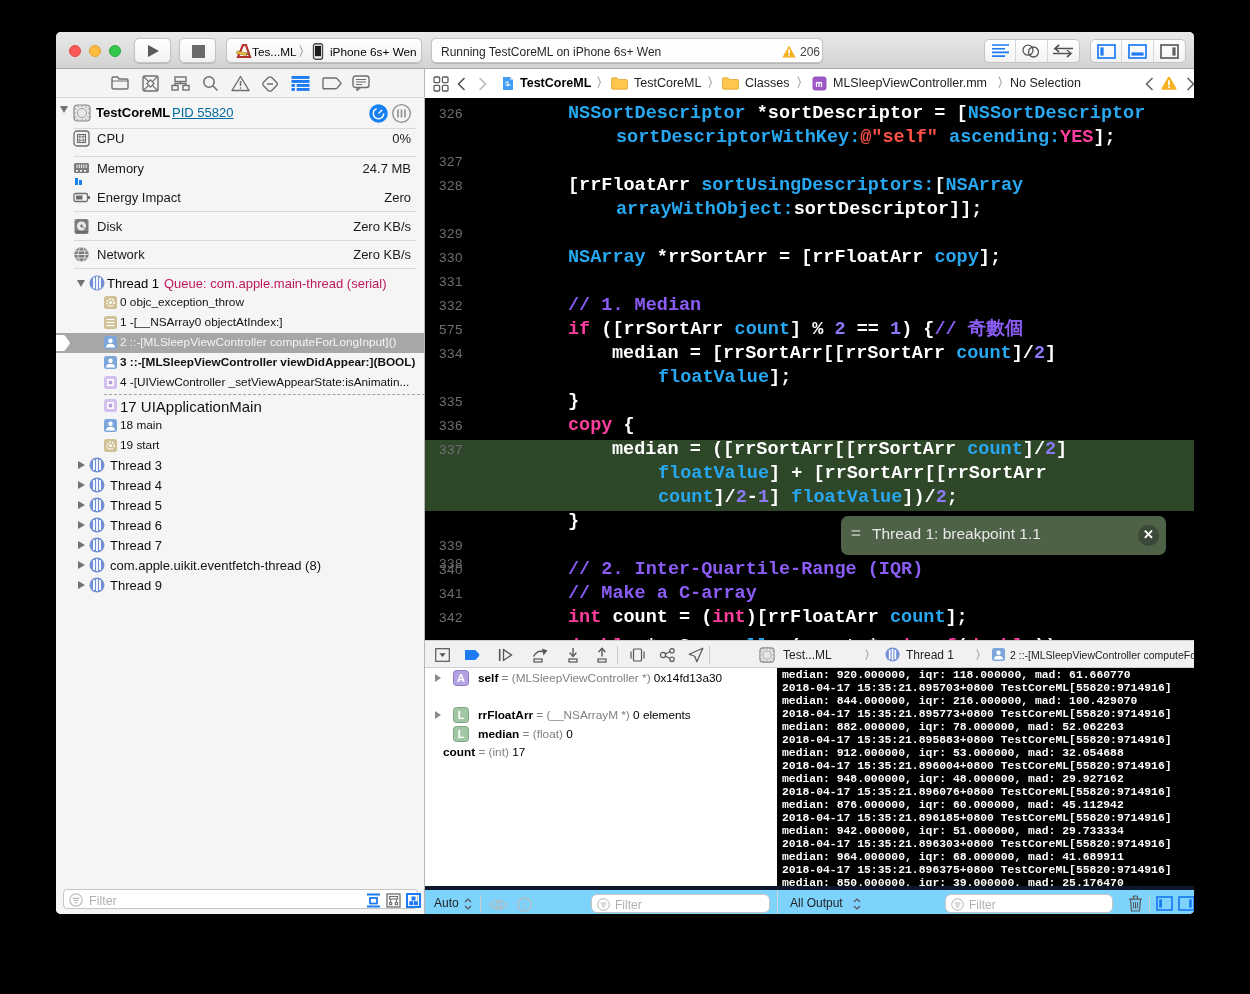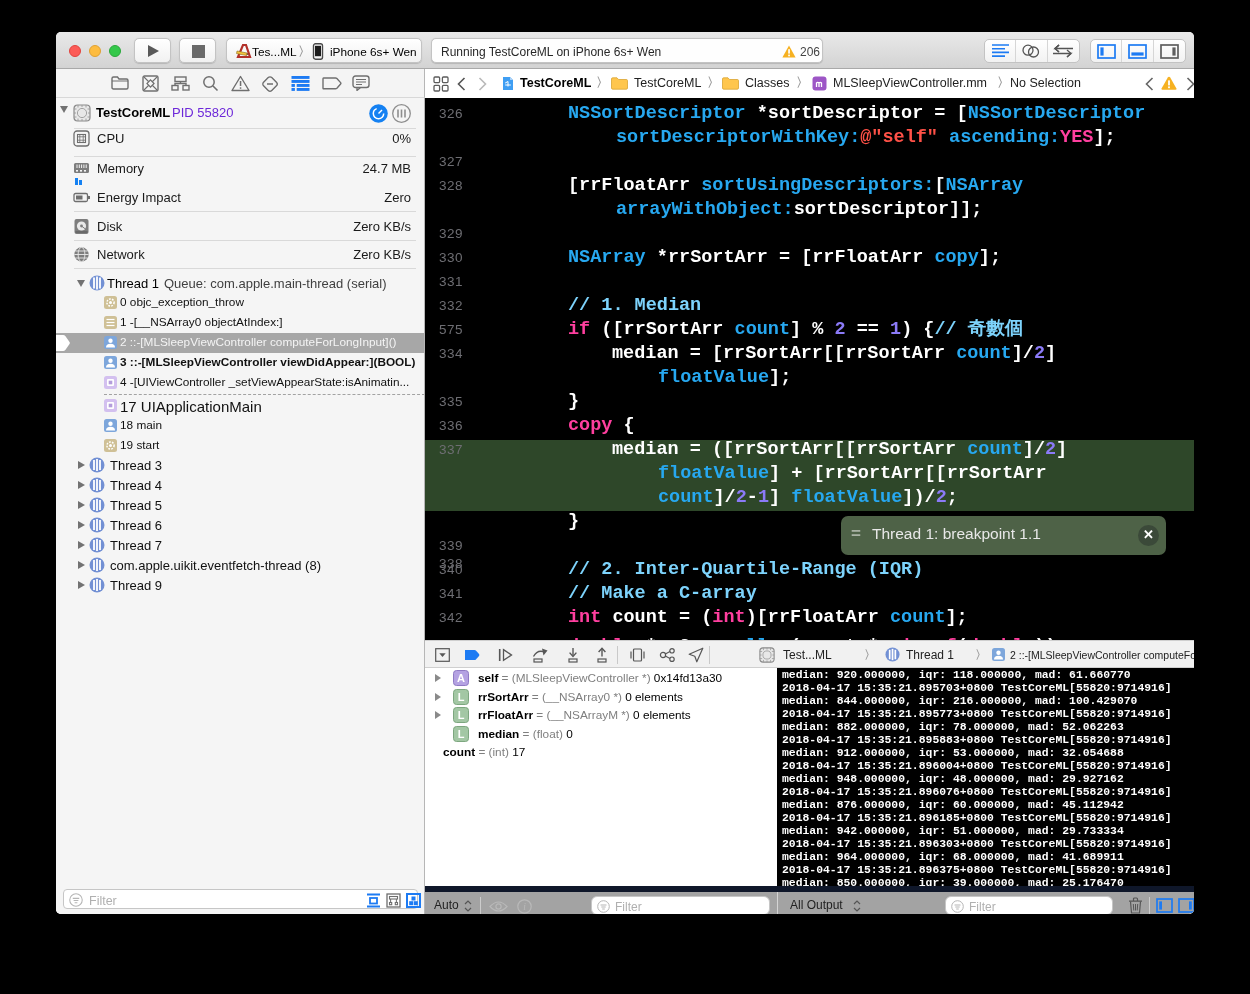--- a/index.html
+++ b/index.html
@@ -45,34 +45,34 @@
   background:#000; overflow:hidden;
   font-family:"Liberation Mono", monospace; font-weight:bold; font-size:18.5px; }
 .ln { position:absolute; width:38px; text-align:right; color:#6e6e73;
   font-size:13.5px; font-family:"Liberation Sans", sans-serif; font-weight:normal;
   letter-spacing:0.5px; }
 .cl { position:absolute; white-space:pre; color:#fff; line-height:24px; height:24px; }
 .k { color:#ff3f9f; }  
 .t { color:#27a8f0; }  
 .n { color:#8b7af7; }  
 .s { color:#ff5147; }  
-.c { color:#7dd3fc; }  
+.c { color:#8b5cf6; }  
 .hl { position:absolute; left:0; width:769px; background:#2e4729; }
 
 .dbg { position:absolute; left:369px; top:608px; width:769px; height:274px; background:#fff; }
 .dtb { position:absolute; left:0; top:0; width:769px; height:28px; white-space:nowrap; overflow:hidden;
   background:#f1f1f1; border-top:1px solid #cfcfcf; border-bottom:1px solid #cfcfcf; }
 .vars { position:absolute; left:0; top:28px; width:352px; height:218px; background:#fff;
   font-size:11.8px; color:#000; }
 .cons { position:absolute; left:352px; top:28px; width:417px; height:218px; background:#000;
   overflow:hidden; }
 .cons pre { font-family:"Liberation Mono", monospace; font-weight:bold;
   font-size:11.4px; line-height:13px; color:#fff; margin:1px 0 0 5px; }
 .bbar { position:absolute; left:0; top:246px; width:769px; height:40px;
-  background:#a3a3a3; border-top:6px solid #0f172a; font-size:12px; color:#333; }
+  background:#7dd3fc; border-top:4px solid #0f172a; font-size:12px; color:#333; }
 .ffield { position:absolute; background:#fff; border:1px solid #c6c6c6; border-radius:6px;
   color:#b0b0b0; font-size:12px; }
 
 .sfilter { position:absolute; left:0; top:852px; width:369px; height:30px; background:#f5f5f5; border-right:1px solid #b6b6b6; }
 svg { display:block; }
 </style>
 </head>
 <body>
 <div class="win">
 
@@ -271,21 +271,21 @@
     <div class="row" style="left:0;top:7px;height:17px;">
       <span class="abs" style="left:4px;top:1px;width:0;height:0;border-top:7px solid #727272;border-left:4.5px solid transparent;border-right:4.5px solid transparent;"></span>
       <svg class="abs" style="left:17px;top:-1px;" width="18" height="18" viewBox="0 0 18 18">
           <rect x="1" y="1" width="16" height="16" rx="3.5" fill="#e8e8e8" stroke="#8a8a8a" stroke-width="1.2"></rect>
           <g stroke="#9a9a9a" stroke-width="0.9" fill="none">
             <circle cx="9" cy="9" r="4.6"></circle>
             <path d="M5 1 L5 3.5 M9 1 L9 3 M13 1 L13 3.5 M5 17 L5 14.5 M9 17 L9 15 M13 17 L13 14.5 M1 5 L3.5 5 M1 9 L3 9 M1 13 L3.5 13 M17 5 L14.5 5 M17 9 L15 9 M17 13 L14.5 13"></path>
           </g>
         </svg>
       <span class="abs" style="left:40px;top:0;font-weight:bold;color:#000;">TestCoreML</span>
-      <span class="abs" style="left:116px;top:0;color:#6d28d9;">PID 55820</span>
+      <span class="abs" style="left:116px;top:0;color:#0369a1;text-decoration:underline;">PID 55820</span>
       <svg class="abs" style="left:312px;top:-2px;" width="21" height="21" viewBox="0 0 21 21">
           <circle cx="10.5" cy="10.5" r="9.3" fill="#1581f2"></circle>
           <circle cx="10.5" cy="10.5" r="5.2" fill="none" stroke="#fff" stroke-width="1.5" stroke-dasharray="22 11"></circle>
           <path d="M10.5 10.5 L14 7" stroke="#fff" stroke-width="1.5"></path>
         </svg>
       <svg class="abs" style="left:335px;top:-2px;" width="21" height="21" viewBox="0 0 21 21">
           <circle cx="10.5" cy="10.5" r="8.8" fill="none" stroke="#8e8e8e" stroke-width="1.3"></circle>
           <g stroke="#8e8e8e" stroke-width="1.6">
             <line x1="7" y1="6.5" x2="7" y2="14.5"></line>
             <line x1="10.5" y1="6.5" x2="10.5" y2="14.5"></line>
@@ -367,21 +367,21 @@
       <span class="abs" style="left:21px;top:5px;width:0;height:0;border-top:7px solid #727272;border-left:4.5px solid transparent;border-right:4.5px solid transparent;"></span>
       <svg class="abs" style="left:33px;top:0;" width="16" height="16" viewBox="0 0 16 16">
           <circle cx="8" cy="8" r="7.5" fill="#7290d4"></circle>
           <g stroke="#fff" stroke-width="1.8">
             <line x1="5" y1="2.5" x2="5" y2="13.5"></line>
             <line x1="8" y1="1.5" x2="8" y2="14.5"></line>
             <line x1="11" y1="2.5" x2="11" y2="13.5"></line>
           </g>
         </svg>
       <span class="abs" style="left:51px;top:1px;color:#000;">Thread 1</span>
-      <span class="abs" style="left:108px;top:1px;color:#404040;">Queue: com.apple.main-thread (serial)</span>
+      <span class="abs" style="left:108px;top:1px;color:#be185d;">Queue: com.apple.main-thread (serial)</span>
     </div>
 
     <div class="abs" style="left:0;top:235px;width:369px;height:20px;background:#a7a7a7;"></div>
     <svg class="abs" style="left:0;top:237px;" width="14" height="16" viewBox="0 0 14 16">
         <path d="M0 0 L7 0 Q8.5 0 9.5 1.2 L13.5 7 Q14.2 8 13.5 9 L9.5 14.8 Q8.5 16 7 16 L0 16 Z" fill="#fff"></path>
       </svg>
     <svg width="0" height="0" style="position:absolute;">
       <defs>
         <g id="i-gear">
             <rect width="13" height="13" rx="2.5" fill="#cfc096"></rect>
@@ -639,27 +639,20 @@
             </g>
       </defs>
         </svg>
       <div class="row" style="top:3px;">
           <span class="vtri"></span>
           <svg class="abs" style="left:28px;top:-1px;" width="16" height="16">
             <use href="#i-A"></use>
           </svg>
           <span class="abs" style="left:53px;top:0;"><b>self</b> <span class="gray">= (MLSleepViewController *)</span> 0x14fd13a30</span>
         </div>
-      <div class="row" style="top:21.5px;">
-          <span class="vtri"></span>
-          <svg class="abs" style="left:28px;top:-1px;" width="16" height="16">
-            <use href="#i-L"></use>
-          </svg>
-          <span class="abs" style="left:53px;top:0;"><b>rrSortArr</b> <span class="gray">= (__NSArray0 *)</span> 0 elements</span>
-        </div>
       <div class="row" style="top:40px;">
           <span class="vtri"></span>
           <svg class="abs" style="left:28px;top:-1px;" width="16" height="16">
             <use href="#i-L"></use>
           </svg>
           <span class="abs" style="left:53px;top:0;"><b>rrFloatArr</b> <span class="gray">= (__NSArrayM *)</span> 0 elements</span>
         </div>
       <div class="row" style="top:58.5px;">
           <svg class="abs" style="left:28px;top:-1px;" width="16" height="16">
             <use href="#i-L"></use>

